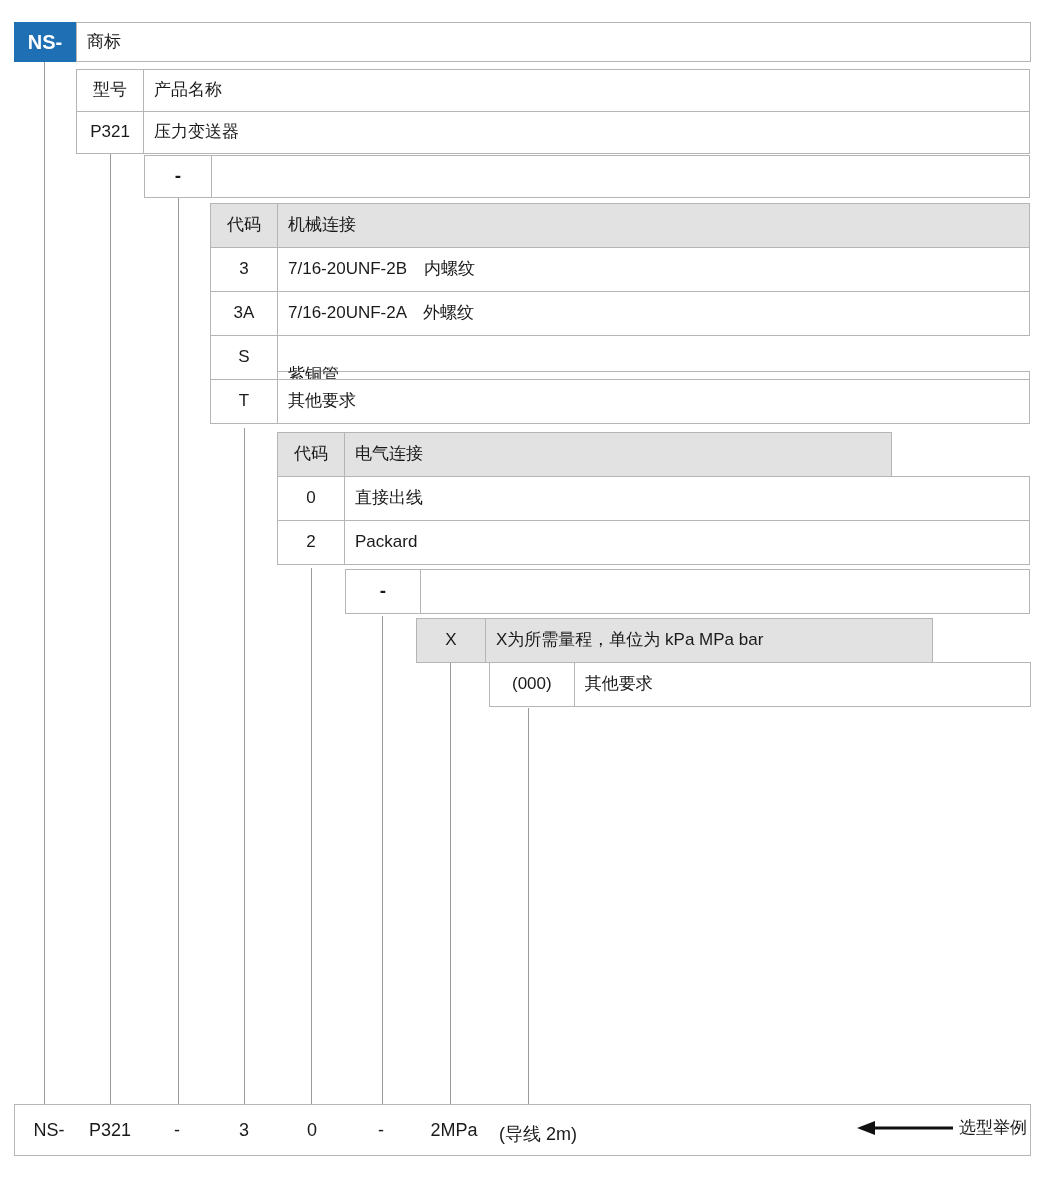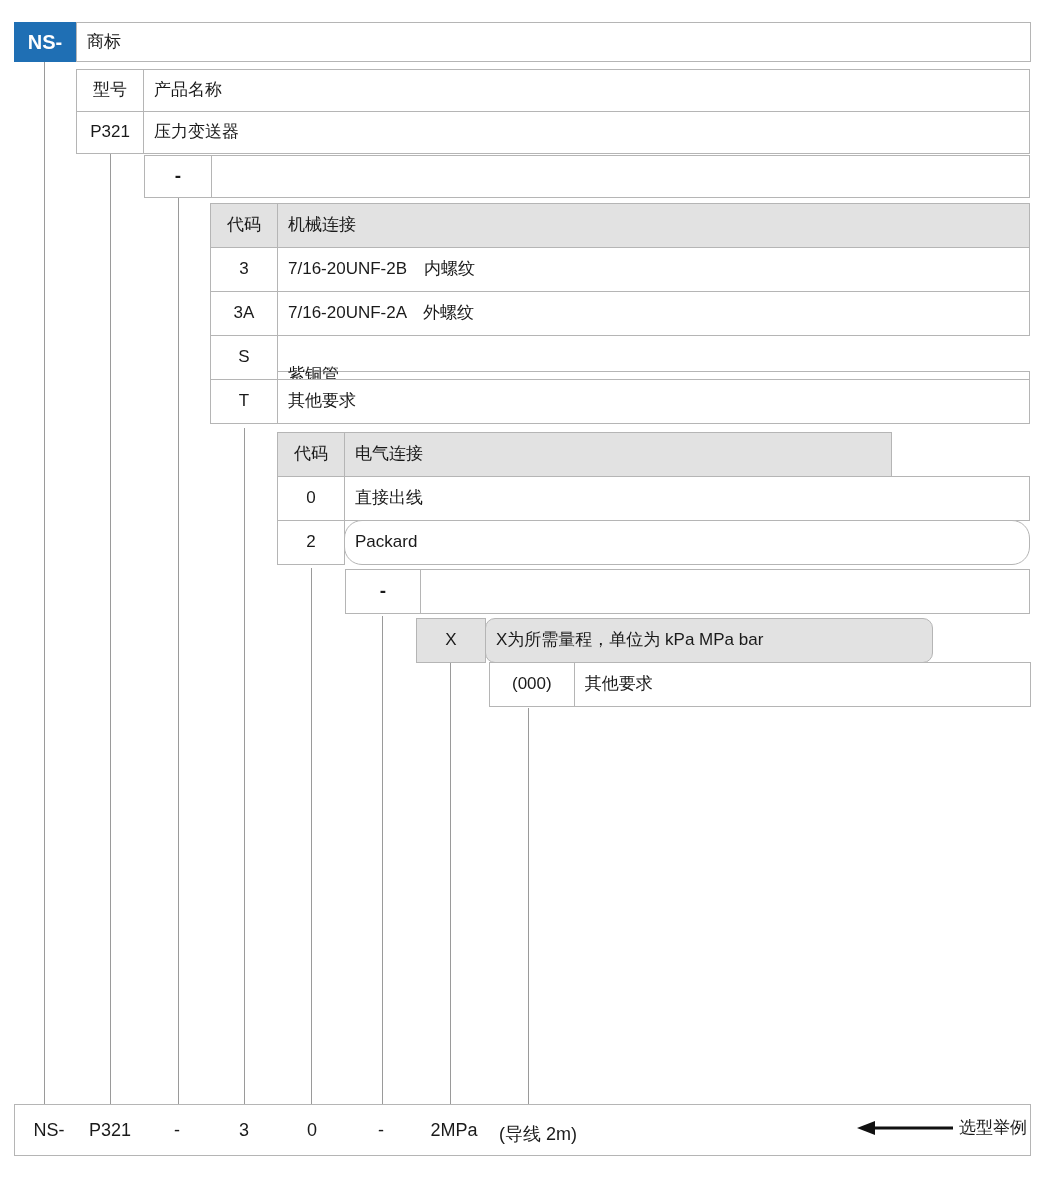--- a/index.html
+++ b/index.html
@@ -170,31 +170,31 @@
     <div class="cell text head" style="width:548px; margin-left:-1px;">电气连接</div>
   </div>
 
   <div class="row" style="left:277px; top:476px; width:754px; height:45px;">
     <div class="cell code" style="width:68px;">0</div>
     <div class="cell text" style="width:686px; margin-left:-1px;">直接出线</div>
   </div>
 
   <div class="row" style="left:277px; top:520px; width:754px; height:45px;">
     <div class="cell code" style="width:68px;">2</div>
-    <div class="cell text" style="width:686px; margin-left:-1px;border-radius:18px;">Packard</div>
+    <div class="cell text" style="width:686px; margin-left:-1px;">Packard</div>
   </div>
 
   <div class="row" style="left:345px; top:569px; width:686px; height:45px;">
     <div class="cell dash" style="width:76px;">-</div>
     <div class="cell" style="width:610px; margin-left:-1px;"></div>
   </div>
 
   <div class="row" style="left:416px; top:618px; width:615px; height:45px;">
     <div class="cell code head" style="width:70px;">X</div>
-    <div class="cell text head" style="width:448px; margin-left:-1px;border-radius:10px;">X为所需量程，单位为 kPa  MPa  bar</div>
+    <div class="cell text head" style="width:448px; margin-left:-1px;">X为所需量程，单位为 kPa  MPa  bar</div>
   </div>
 
   <div class="row" style="left:489px; top:662px; width:542px; height:45px;">
     <div class="cell code" style="width:86px;">(000)</div>
     <div class="cell text" style="width:460px; margin-left:-1px;">其他要求</div>
   </div>
 
   <div id="example-bar">
     <span class="tok" style="width:56px; margin-left:6px;">NS-</span>
     <span class="tok" style="width:66px;">P321</span>

